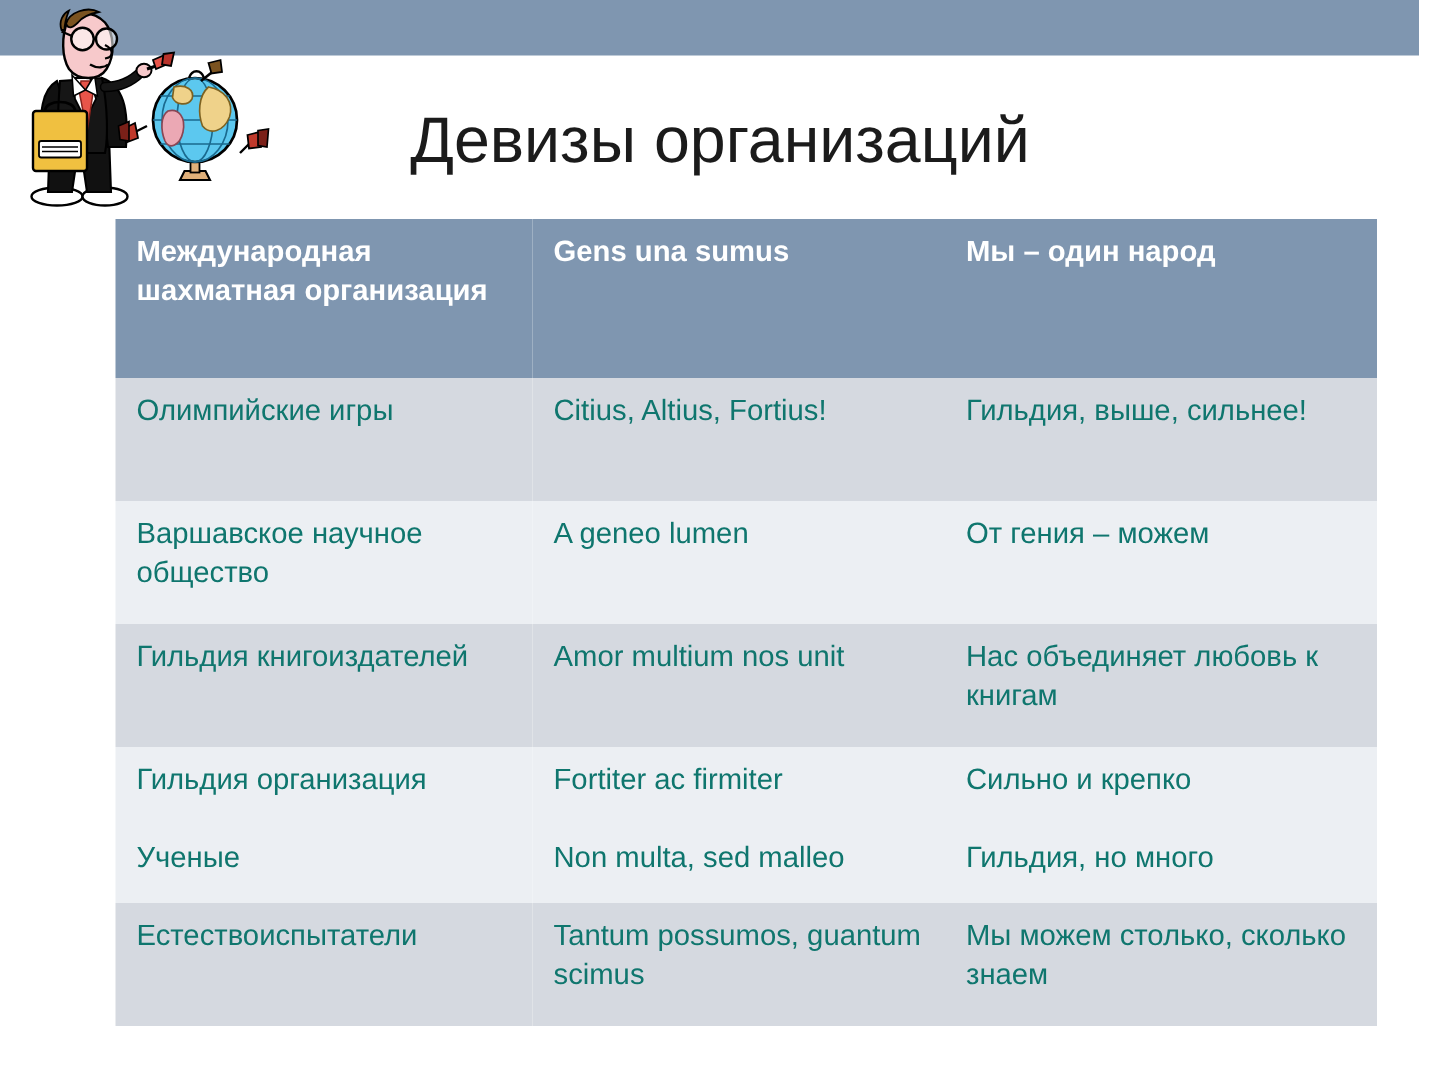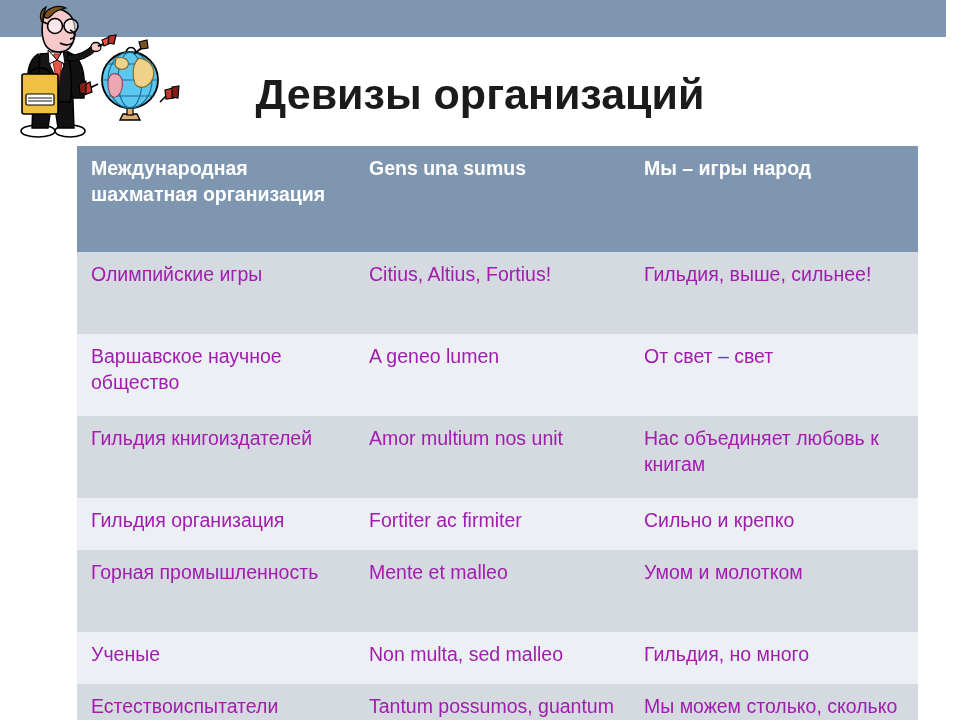--- a/index.html
+++ b/index.html
@@ -38,21 +38,21 @@
   .clipart svg { display: block; }
 
   
   .slide-title {
     position: absolute;
     left: 0;
     top: 72px;
     width: 960px;
     text-align: center;
     font-size: 43px;
-    font-weight: 700;
+    font-weight: 400;
     color: #1b1b1b;
     letter-spacing: 0px;
     line-height: 1.05;
     white-space: nowrap;
     z-index: 2;
   }
 
   
   .table-wrap {
     position: absolute;
@@ -69,21 +69,21 @@
   table.motto-table col.c2 { width: 275px; }
   table.motto-table col.c3 { width: 288px; }
 
   table.motto-table th,
   table.motto-table td {
     padding: 10px 14px 10px 14px;
     vertical-align: top;
     text-align: left;
     font-size: 19.5px;
     line-height: 1.32;
-    color: #a21caf;
+    color: #0f766e;
     border: 0;
   }
   table.motto-table thead th {
     background: #7f96b0;
     color: #ffffff;
     font-weight: bold;
     height: 86px;
   }
   table.motto-table tbody tr.odd td {
     background: #d5d9e0;
@@ -188,49 +188,44 @@
   <table class="motto-table">
     <colgroup>
       <col class="c1">
         <col class="c2">
         <col class="c3">
     </colgroup>
     <thead>
       <tr>
         <th>Международная шахматная организация</th>
         <th>Gens una sumus</th>
-        <th>Мы – игры народ</th>
+        <th>Мы – один народ</th>
       </tr>
     </thead>
     <tbody>
       <tr class="odd r-tall">
         <td>Олимпийские игры</td>
         <td>Citius, Altius, Fortius!</td>
         <td>Гильдия, выше, сильнее!</td>
       </tr>
       <tr class="even r-tall">
         <td>Варшавское научное общество</td>
         <td>A geneo lumen</td>
-        <td>От свет – свет</td>
+        <td>От гения – можем</td>
       </tr>
       <tr class="odd r-tall">
         <td>Гильдия книгоиздателей</td>
         <td>Amor multium nos unit</td>
         <td>Нас объединяет любовь к книгам</td>
       </tr>
       <tr class="even r-short">
         <td>Гильдия организация</td>
         <td>Fortiter ac firmiter</td>
         <td>Сильно и крепко</td>
       </tr>
-      <tr class="odd r-tall">
-        <td>Горная промышленность</td>
-        <td>Mente et malleo</td>
-        <td>Умом и молотком</td>
-      </tr>
       <tr class="even r-short">
         <td>Ученые</td>
         <td>Non multa, sed malleo</td>
         <td>Гильдия, но много</td>
       </tr>
       <tr class="odd r-tall">
         <td>Естествоиспытатели</td>
         <td>Tantum possumos, guantum scimus</td>
         <td>Мы можем столько, сколько знаем</td>
       </tr>

